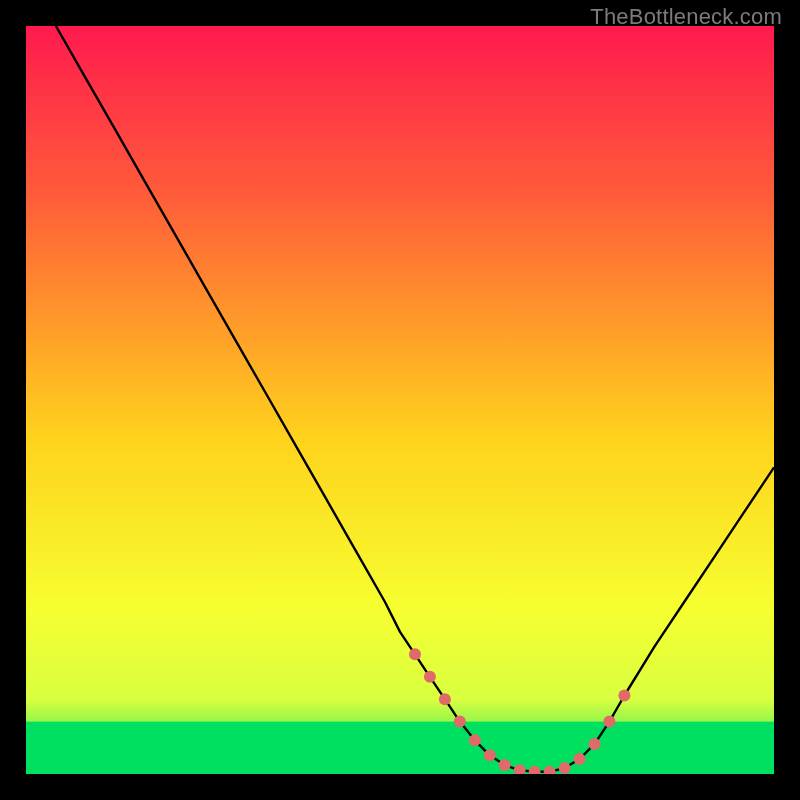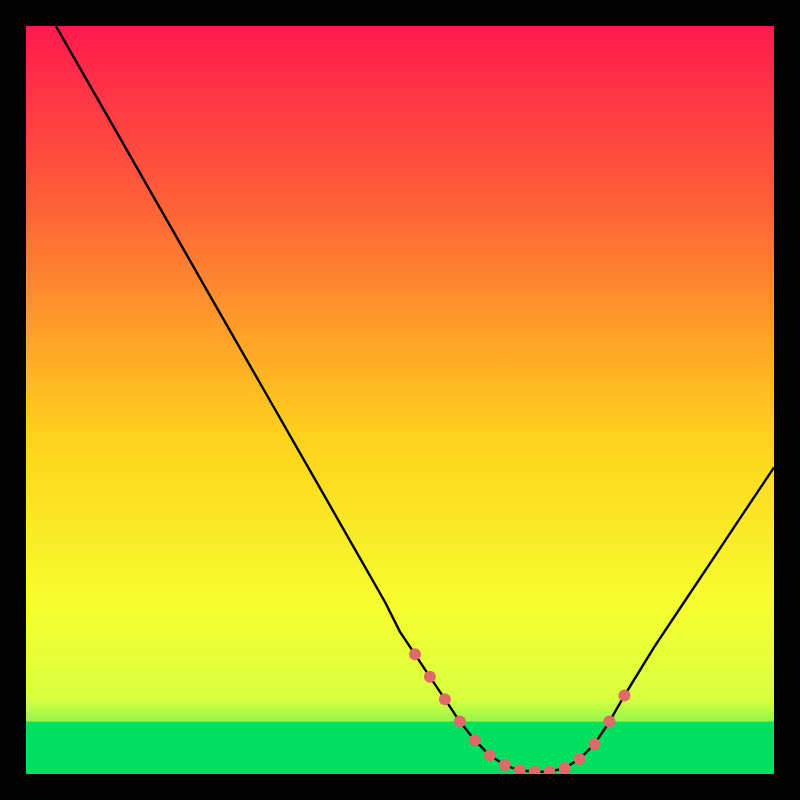--- a/index.html
+++ b/index.html
@@ -38,20 +38,21 @@
   .plot-frame svg {
     display: block;
     width: 748px;
     height: 748px;
   }
 </style>
 </head>
 <body>
 <div class="root">
 
+  <div class="watermark">TheBottleneck.com</div>
 
   <div class="plot-frame">
     <svg id="chart-svg" viewBox="0 0 748 748">
         <defs>
           <linearGradient id="bg-grad" x1="0" y1="0" x2="0" y2="1">
             <stop offset="0%" stop-color="#ff1a4e"></stop>
             <stop offset="22%" stop-color="#ff5a3a"></stop>
             <stop offset="55%" stop-color="#ffd21c"></stop>
             <stop offset="78%" stop-color="#f6ff30"></stop>
             <stop offset="90%" stop-color="#d8ff40"></stop>

